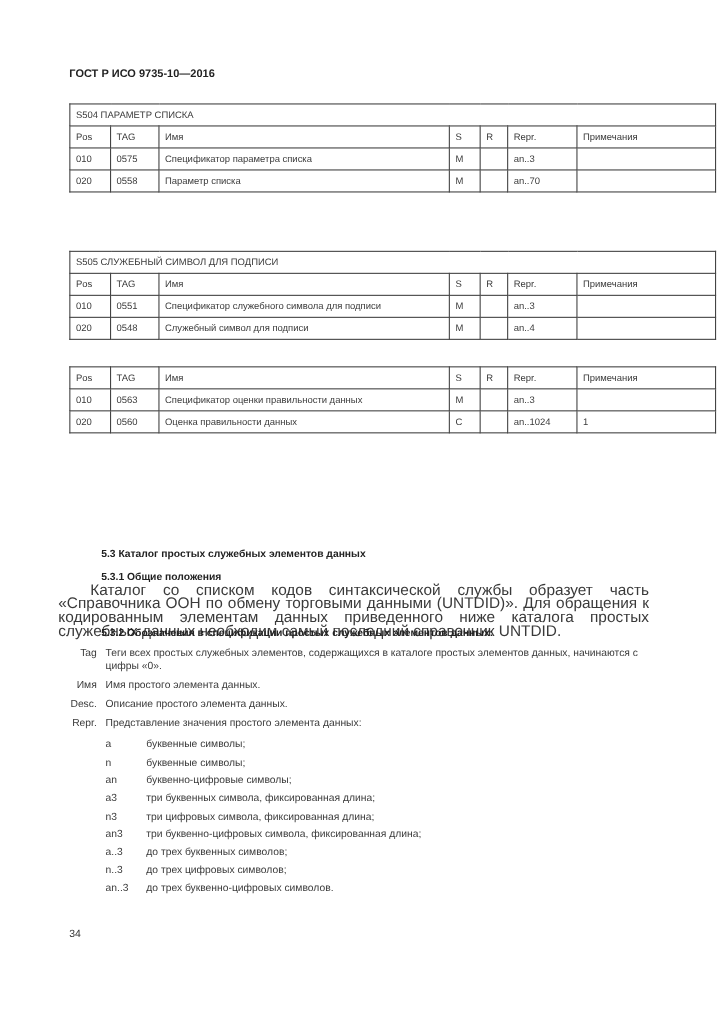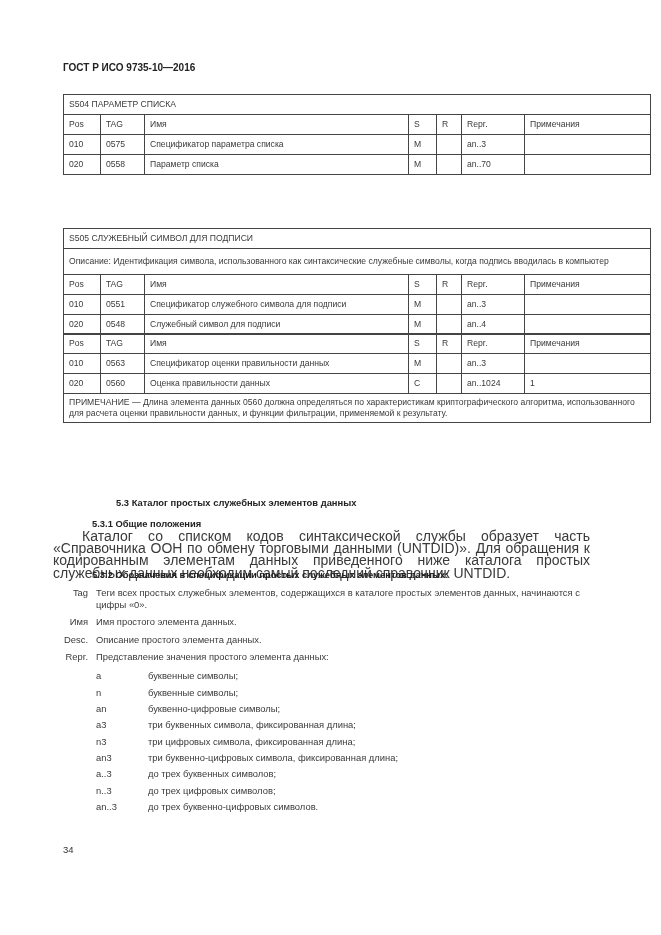--- a/index.html
+++ b/index.html
@@ -12,21 +12,21 @@
   .c-pos { width:26px; } .c-tag { width:33px; } .c-name { width:253px; }
   .c-s { width:17px; } .c-r { width:14px; } .c-repr { width:52px; } .c-note { width:auto; }
   .sec { position:absolute; font-size:9.4px; color:#333; line-height:12px; }
   .bold { font-weight:bold; color:#222; }
   .para { position:absolute; left:53px; width:537px; font-size:14px; line-height:12.2px; color:#3a3a3a; text-align:justify; }
   .defrow { position:absolute; font-size:9.4px; line-height:12.2px; color:#3a3a3a; }
   .defterm { position:absolute; text-align:right; width:34px; left:54px; }
   .defdesc { position:absolute; left:96px; width:505px; }
   .repr-row { position:absolute; left:96px; font-size:9.4px; color:#3a3a3a; line-height:12px; }
   .repr-code { position:absolute; left:0; width:36px; }
-  .repr-text { position:absolute; left:52px; white-space:nowrap;text-align:center; }
+  .repr-text { position:absolute; left:37px; white-space:nowrap;text-align:center; }
   .pagenum { position:absolute; left:63px; top:844px; font-size:9.5px; color:#333; }
 </style>
 </head>
 <body>
 
 <div class="hdr">ГОСТ Р ИСО 9735-10—2016</div>
 
 <table class="spec" style="top:94px;">
   <tbody>
       <tr>
@@ -59,23 +59,20 @@
     <td>an..70</td>
     <td></td>
   </tr>
 </tbody>
   </table>
 
 <table class="spec" style="top:200px;margin-top:28px;">
   <tbody>
       <tr>
         <td colspan="7">S505 СЛУЖЕБНЫЙ СИМВОЛ ДЛЯ ПОДПИСИ</td>
-      </tr>
-  <tr>
-        <td colspan="7" class="full">Описание: Идентификация символа, использованного как синтаксические служебные символы, когда подпись вводилась в компьютер</td>
       </tr>
   <tr>
     <td class="c-pos">Pos</td>
     <td class="c-tag">TAG</td>
     <td class="c-name">Имя</td>
     <td class="c-s">S</td>
     <td class="c-r">R</td>
     <td class="c-repr">Repr.</td>
     <td class="c-note">Примечания</td>
   </tr>
@@ -122,27 +119,24 @@
   </tr>
   <tr>
     <td>020</td>
     <td>0560</td>
     <td>Оценка правильности данных</td>
     <td>C</td>
     <td></td>
     <td>an..1024</td>
     <td>1</td>
   </tr>
-  <tr>
-        <td colspan="7" class="full">ПРИМЕЧАНИЕ — Длина элемента данных 0560 должна определяться по характеристикам криптографического алгоритма, использованного для расчета оценки правильности данных, и функции фильтрации, применяемой к результату.</td>
-      </tr>
 </tbody>
   </table>
 
-<div class="sec bold" style="left:92px; top:497px;margin-left:24px;">5.3 Каталог простых служебных элементов данных</div>
+<div class="sec bold" style="left:92px; top:497px;">5.3 Каталог простых служебных элементов данных</div>
 <div class="sec bold" style="left:92px; top:518px;">5.3.1 Общие положения</div>
 <div class="para" style="top:530px; text-indent:29px;">Каталог со списком кодов синтаксической службы образует часть «Справочника ООН по обмену торговыми данными (UNTDID)». Для обращения к кодированным элементам данных приведенного ниже каталога простых служебных данных необходим самый последний справочник UNTDID.</div>
 <div class="sec bold" style="left:92px; top:569px;">5.3.2 Обозначения в спецификации простых служебных элементов данных:</div>
 
 <div class="defrow" style="left:0; top:587px; width:661px;">
   <span class="defterm">Tag</span>
   <span class="defdesc">Теги всех простых служебных элементов, содержащихся в каталоге простых элементов данных, начинаются с цифры «0».</span>
 </div>
 <div class="defrow" style="left:0; top:616px; width:661px;">
   <span class="defterm">Имя</span>

